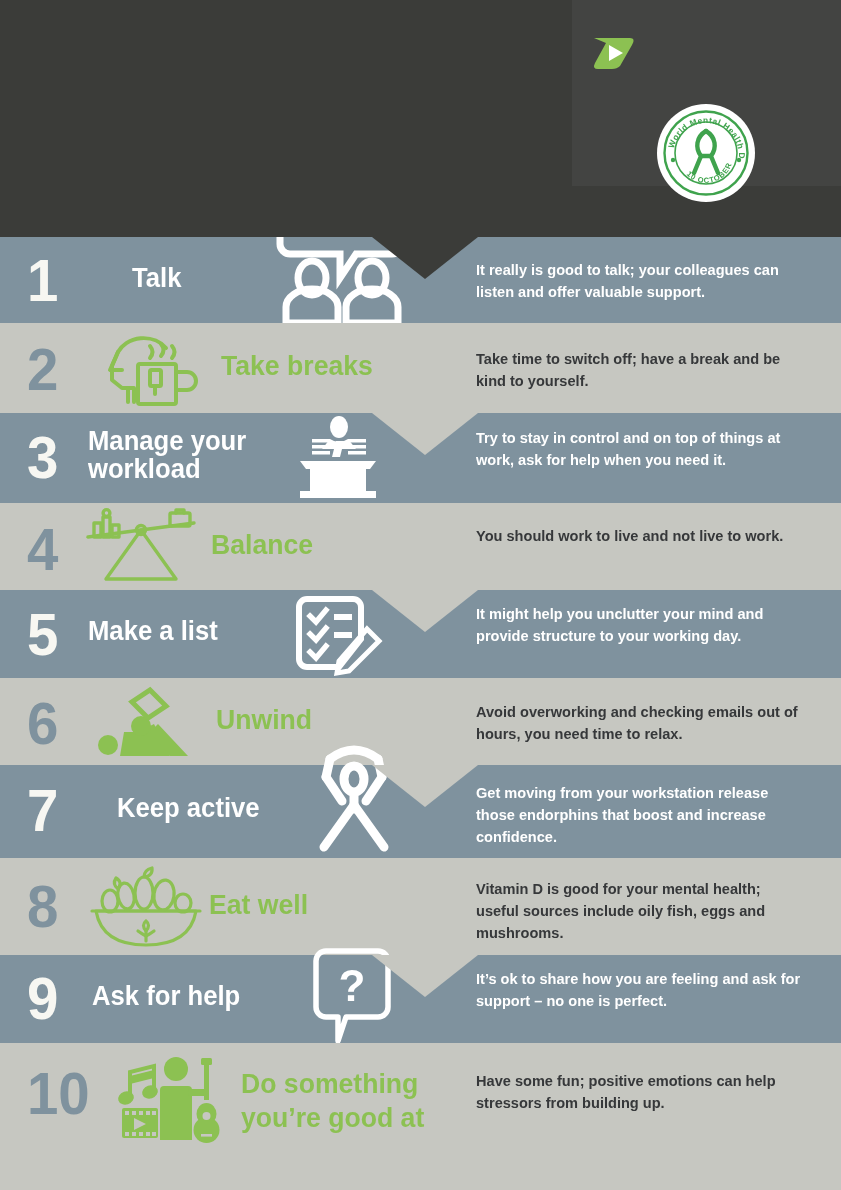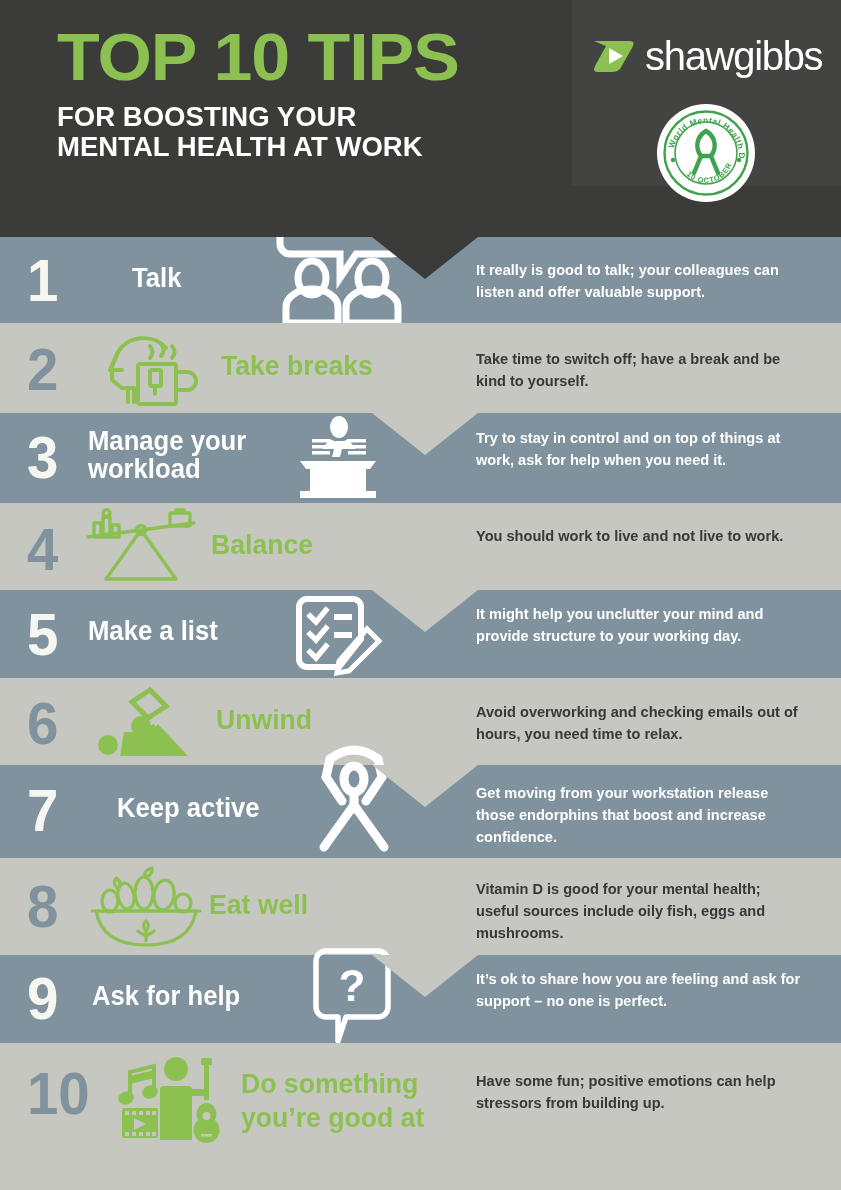--- a/index.html
+++ b/index.html
@@ -82,36 +82,28 @@
   .icon svg{display:block;overflow:visible;}
 </style>
 </head>
 <body>
 
 <div class="page">
 
   <div class="header">
     <div class="header-panel"></div>
 
-    <div class="title-wrap">
-      <div class="title-main">TOP 10 TIPS</div>
-      <div class="title-sub">
-        <div>FOR BOOSTING YOUR</div>
-        <div>MENTAL HEALTH AT WORK</div>
-      </div>
-    </div>
 
     <div class="logo">
       <span class="logo-mark">
         <svg viewBox="0 0 46 34" width="46" height="34">
           <path d="M2 2 H38 Q44 2 40 9 L28 30 Q25 33 20 33 H6 Q0 33 3 27 L14 7" fill="#8cc152"></path>
           <path d="M17 9 L31 17 L17 25 Z" fill="#ffffff"></path>
         </svg>
       </span>
-      <span class="logo-text">shawgibbs</span>
     </div>
 
     <div class="badge">
       <svg viewBox="0 0 98 98" width="98" height="98">
         <circle cx="49" cy="49" r="48" fill="#ffffff"></circle>
         <circle cx="49" cy="49" r="41.5" fill="none" stroke="#3fa34d" stroke-width="2.4"></circle>
         <circle cx="49" cy="49" r="31" fill="none" stroke="#3fa34d" stroke-width="1.6"></circle>
 
         <g fill="none" stroke="#3fa34d" stroke-width="4.4" stroke-linecap="round">
           <path d="M49 27 C39 33 38 44 44 52 L37 69"></path>

